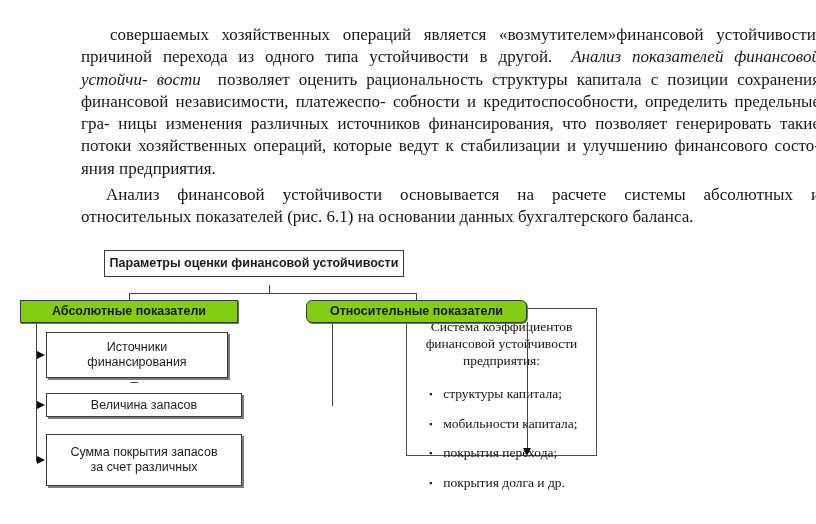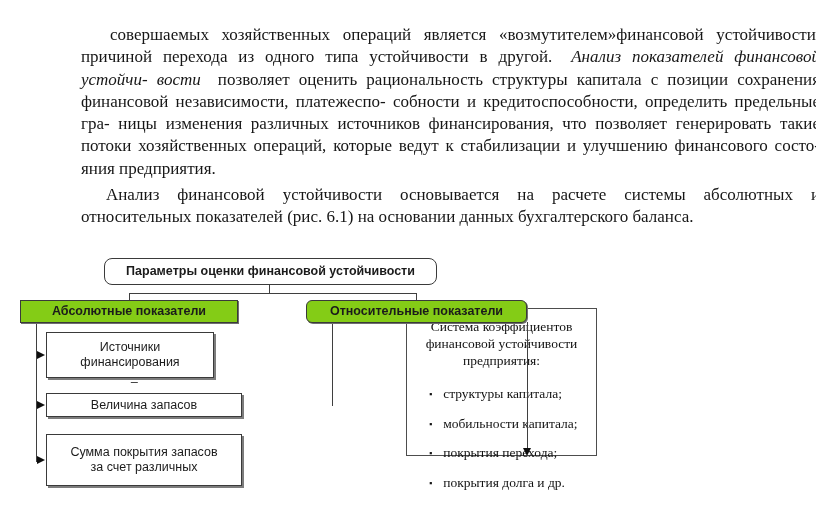--- a/index.html
+++ b/index.html
@@ -86,36 +86,36 @@
 </head>
 <body>
 
 <div class="page">
 
   <div class="bodytext">
     <p><span>совершаемых хозяйственных операций является «возмутителем»финансовой устойчивости, причиной перехода из одного типа устойчивости в другой. </span><span class="it">Анализ показателей финансовой устойчи- вости</span><span> позволяет оценить рациональность структуры капитала с позиции сохранения финансовой независимости, платежеспо- собности и кредитоспособности, определить предельные гра- ницы изменения различных источников финансирования, что позволяет генерировать такие потоки хозяйственных операций, которые ведут к стабилизации и улучшению финансового состо- яния предприятия.</span></p>
     <p>Анализ финансовой устойчивости основывается на расчете системы абсолютных и относительных показателей (рис. 6.1) на основании данных бухгалтерского баланса.</p>
   </div>
 
-  <div class="dg-box dg-bold" style="left:88px; top:242px; width:333px; height:27px;border-radius:8px;">Параметры оценки финансовой устойчивости</div>
+  <div class="dg-box dg-bold" style="left:88px; top:234px; width:300px; height:27px;">Параметры оценки финансовой устойчивости</div>
 
   <div class="dg-line" style="left:253px; top:269px; width:1px; height:9px;"></div>
   <div class="dg-line" style="left:113px; top:277px; width:288px; height:1px;"></div>
   <div class="dg-line" style="left:113px; top:277px; width:1px; height:8px;"></div>
   <div class="dg-line" style="left:400px; top:277px; width:1px; height:8px;"></div>
 
   <div class="dg-box dg-bold dg-gray" style="left:4px; top:284px; width:218px; height:23px;">Абсолютные показатели</div>
   <div class="dg-box dg-bold dg-gray" style="left:290px; top:284px; width:221px; height:23px;border-radius:6px;">Относительные показатели</div>
 
   <div class="dg-line" style="left:20px; top:306px; width:1px; height:140px;"></div>
   <div class="arrow-right" style="left:21px; top:335px;"></div>
   <div class="arrow-right" style="left:21px; top:385px;"></div>
   <div class="arrow-right" style="left:21px; top:440px;"></div>
 
-  <div class="dg-box dg-shadow" style="left:30px; top:316px; width:168px; height:46px; padding:17px 10px;">Источники финансирования</div>
+  <div class="dg-box dg-shadow" style="left:30px; top:316px; width:182px; height:46px; padding:17px 10px;">Источники финансирования</div>
   <span class="dg-mark" style="left:115px; top:353px;">_</span>
   <div class="dg-box dg-shadow" style="left:30px; top:377px; width:196px; height:24px;">Величина запасов</div>
   <div class="dg-box dg-shadow" style="left:30px; top:418px; width:196px; height:52px; padding:0 16px;">Сумма покрытия запасов за счет различных</div>
 
   <div class="dg-line" style="left:316px; top:306px; width:1px; height:84px;"></div>
   <div class="dg-line" style="left:511px; top:306px; width:1px; height:128px;"></div>
   <div class="arrow-down" style="left:507px; top:432px;"></div>
 
   <div class="coeff-box">
     <div class="coeff-title">Система коэффициентов финансовой устойчивости предприятия:</div>

